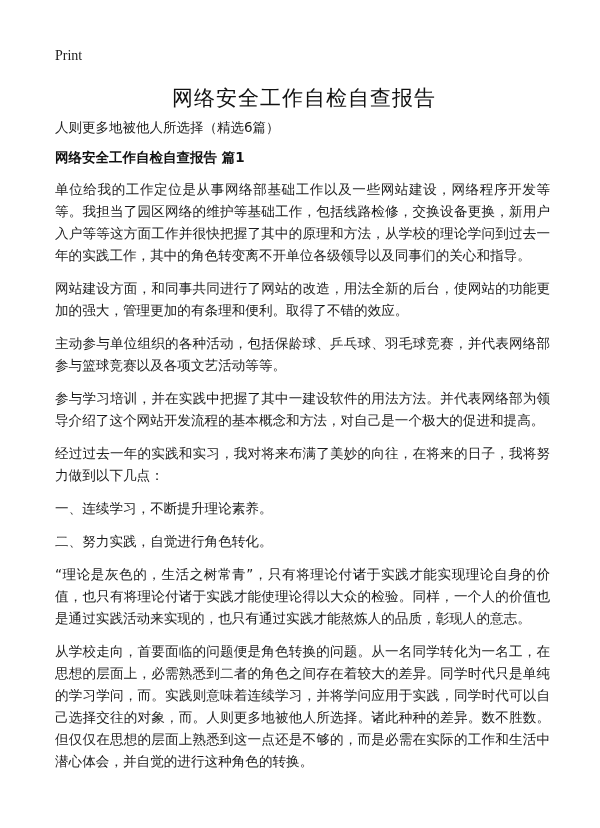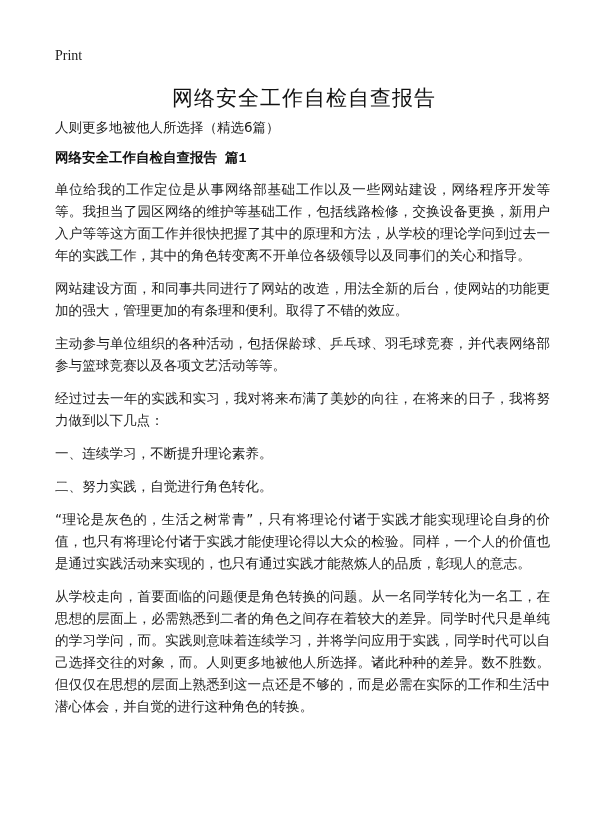--- a/index.html
+++ b/index.html
@@ -40,21 +40,20 @@
       font-size: 13.5px;
       color: #222;
     }
     .section-heading {
       position: absolute;
       left: 55px;
       top: 149px;
       font-size: 13.5px;
       font-weight: bold;
       color: #111;
-      font-family: Liberation Mono, monospace;
     }
     .body {
       position: absolute;
       left: 55px;
       top: 178px;
       width: 495px;
       font-size: 13.6px;
       line-height: 22px;
       color: #1c1c1c;
     }
@@ -72,18 +71,19 @@
 <h1 class="doc-title" style="margin:4px;font-weight:normal;">网络安全工作自检自查报告</h1>
 
 <div class="doc-subtitle">人则更多地被他人所选择（精选6篇）</div>
 
 <div class="section-heading">网络安全工作自检自查报告 篇1</div>
 
 <div class="body">
   <p>单位给我的工作定位是从事网络部基础工作以及一些网站建设，网络程序开发等等。我担当了园区网络的维护等基础工作，包括线路检修，交换设备更换，新用户入户等等这方面工作并很快把握了其中的原理和方法，从学校的理论学问到过去一年的实践工作，其中的角色转变离不开单位各级领导以及同事们的关心和指导。</p>
   <p>网站建设方面，和同事共同进行了网站的改造，用法全新的后台，使网站的功能更加的强大，管理更加的有条理和便利。取得了不错的效应。</p>
   <p>主动参与单位组织的各种活动，包括保龄球、乒乓球、羽毛球竞赛，并代表网络部参与篮球竞赛以及各项文艺活动等等。</p>
+  <p>参与学习培训，并在实践中把握了其中一建设软件的用法方法。并代表网络部为领导介绍了这个网站开发流程的基本概念和方法，对自己是一个极大的促进和提高。</p>
   <p>经过过去一年的实践和实习，我对将来布满了美妙的向往，在将来的日子，我将努力做到以下几点：</p>
   <p>一、连续学习，不断提升理论素养。</p>
   <p>二、努力实践，自觉进行角色转化。</p>
   <p>“理论是灰色的，生活之树常青”，只有将理论付诸于实践才能实现理论自身的价值，也只有将理论付诸于实践才能使理论得以大众的检验。同样，一个人的价值也是通过实践活动来实现的，也只有通过实践才能熬炼人的品质，彰现人的意志。</p>
   <p>从学校走向，首要面临的问题便是角色转换的问题。从一名同学转化为一名工，在思想的层面上，必需熟悉到二者的角色之间存在着较大的差异。同学时代只是单纯的学习学问，而。实践则意味着连续学习，并将学问应用于实践，同学时代可以自己选择交往的对象，而。人则更多地被他人所选择。诸此种种的差异。数不胜数。但仅仅在思想的层面上熟悉到这一点还是不够的，而是必需在实际的工作和生活中潜心体会，并自觉的进行这种角色的转换。</p>
 </div>
 
 </body></html>

